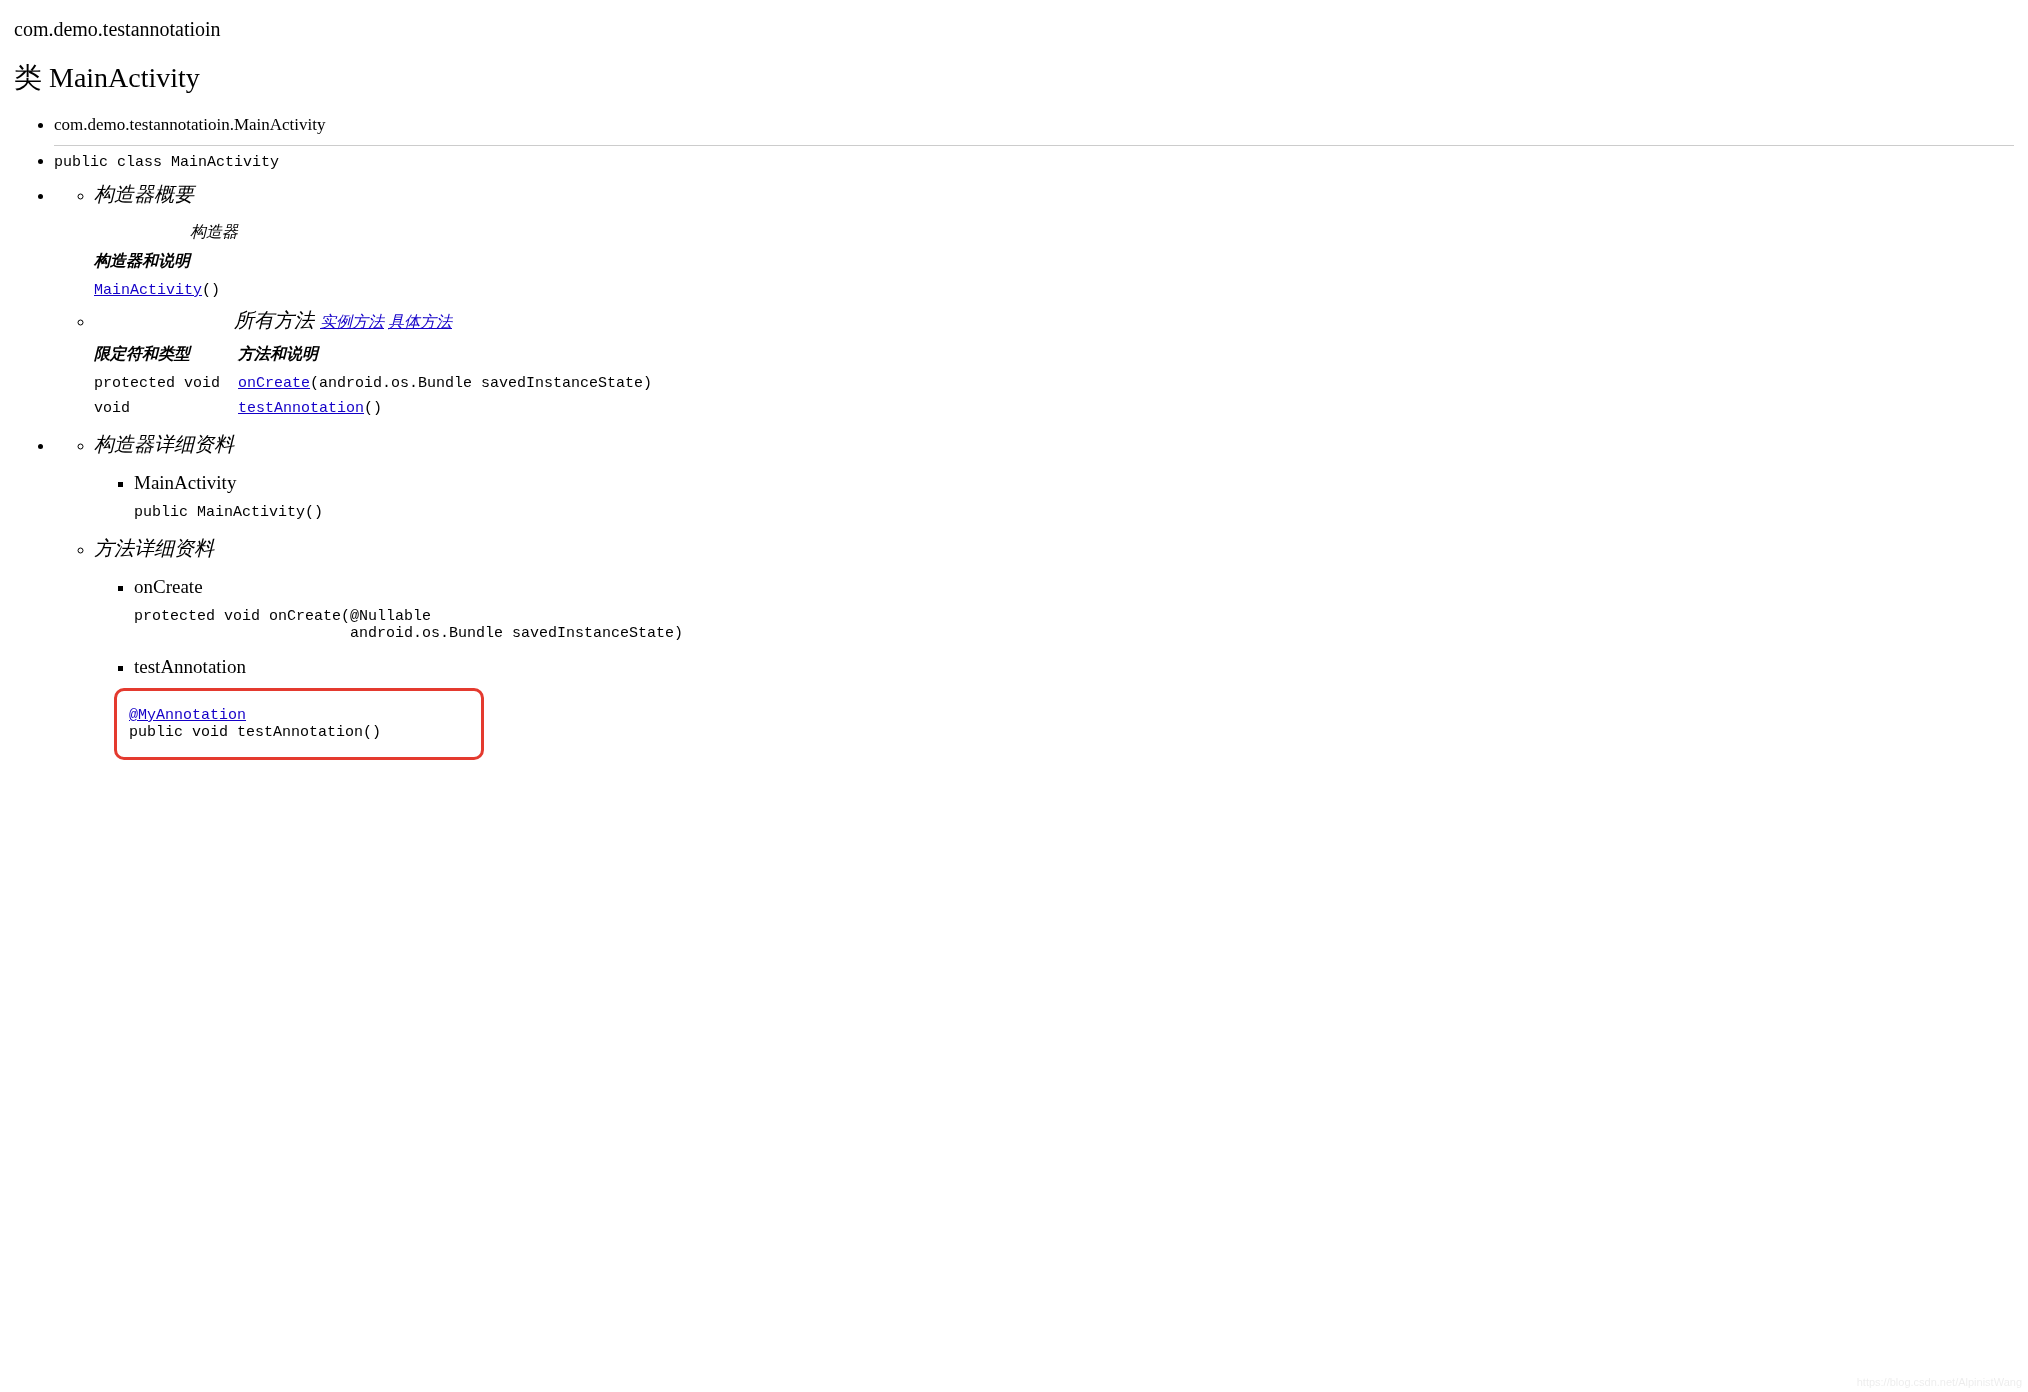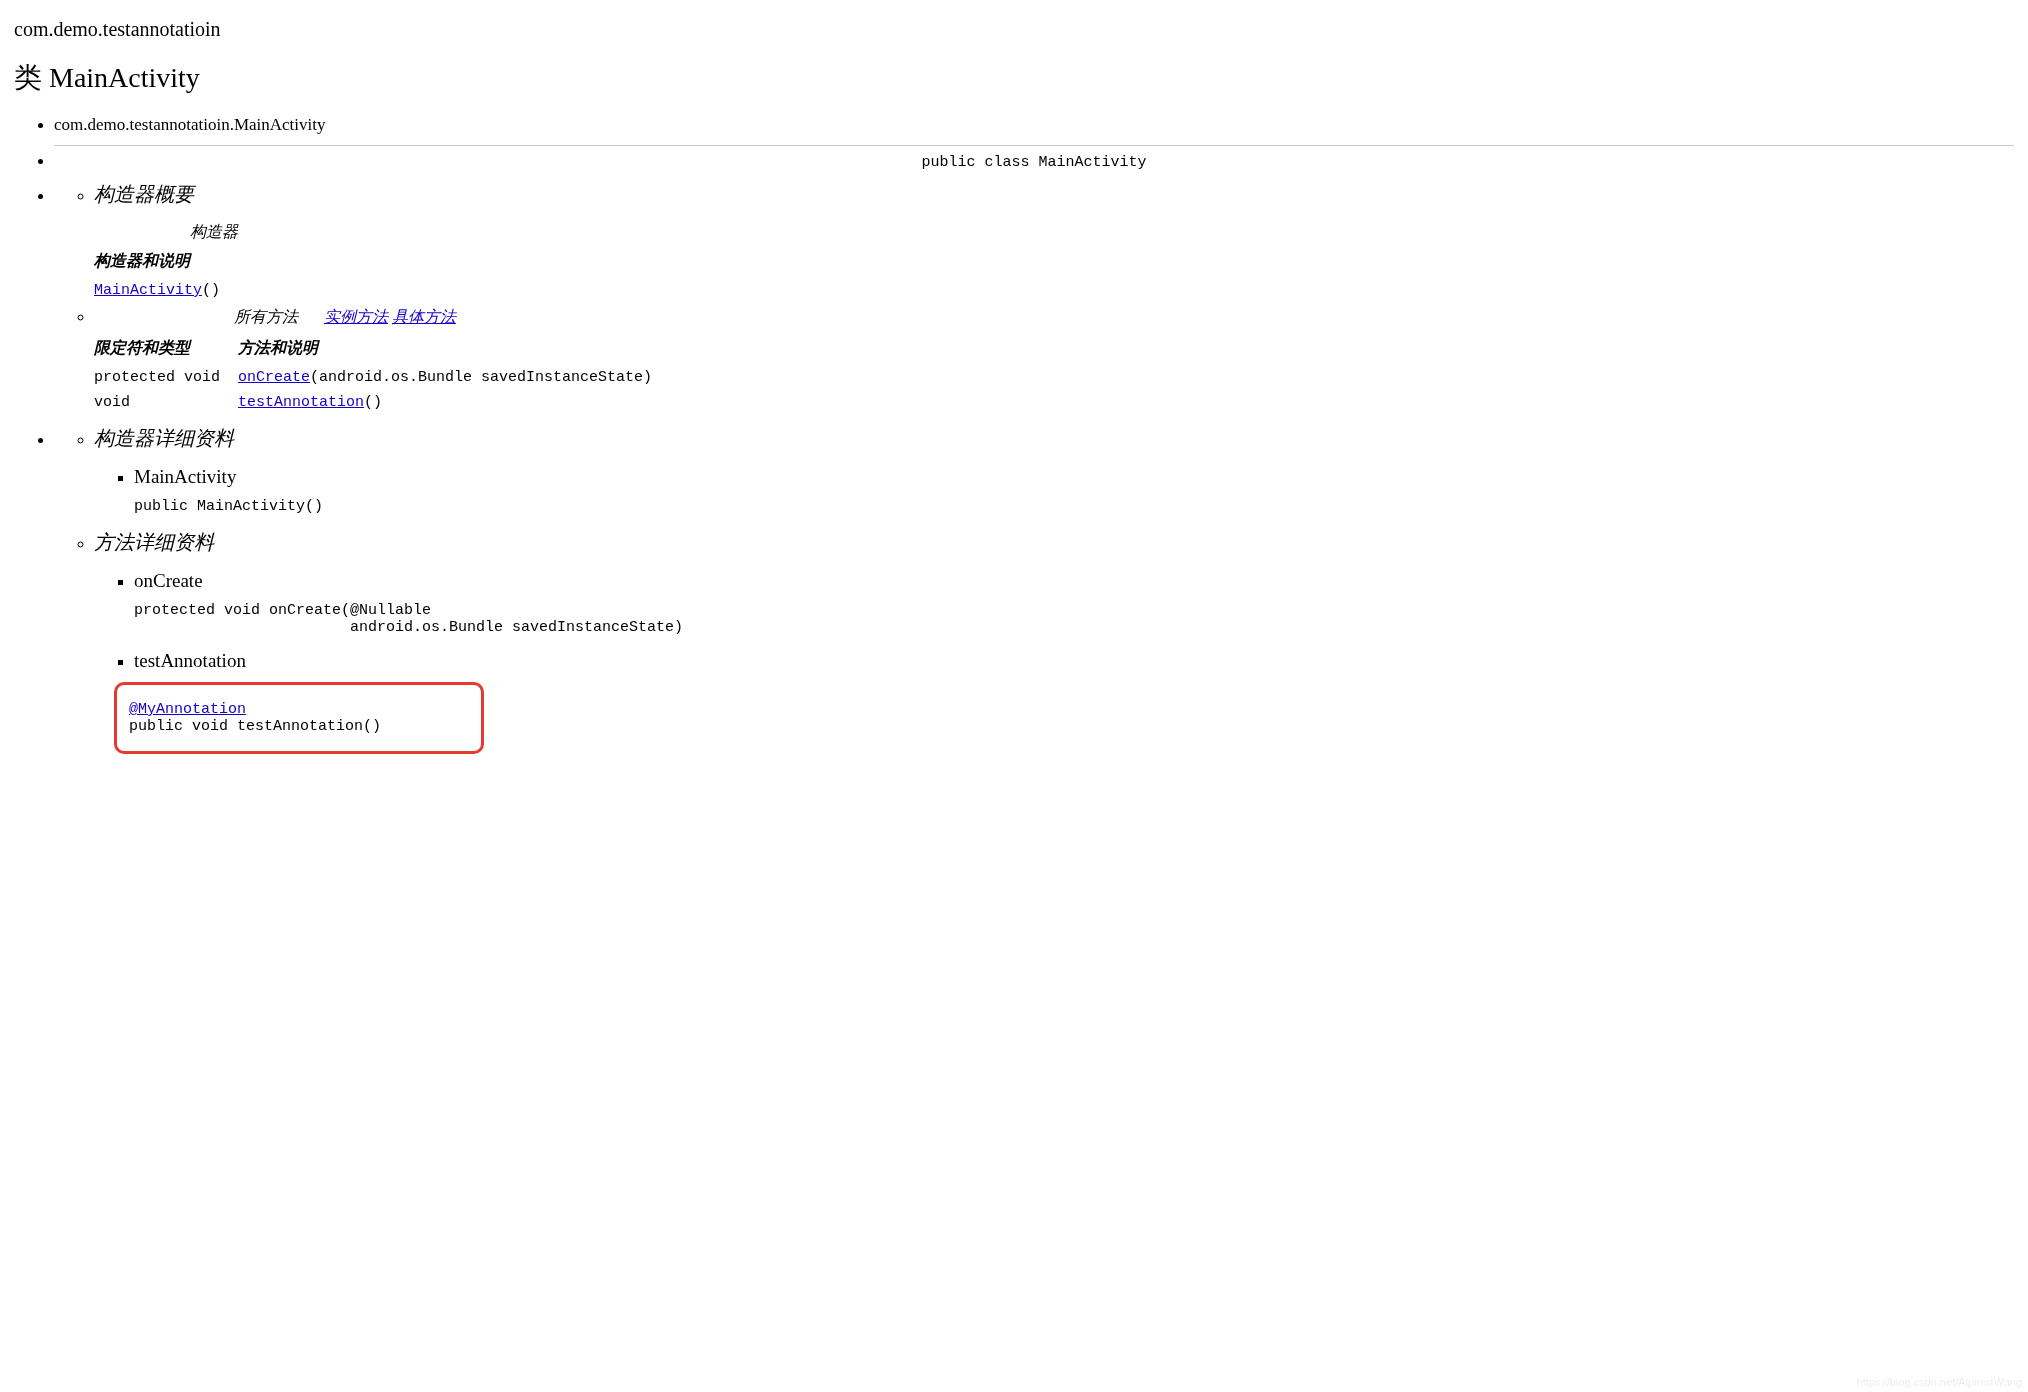--- a/index.html
+++ b/index.html
@@ -25,21 +25,21 @@
   .fqcn { font-family: Georgia, serif; font-size: 17px; }
   hr.sep {
     border: none;
     border-top: 1px solid #ccc;
     margin: 10px 0 6px 0;
   }
   .code, code, pre {
     font-family: Menlo, Consolas, "Courier New", monospace;
     font-size: 15px;
   }
-  .decl { margin: 6px 0 10px 0; text-align: center; }
+  .decl { margin: 6px 0 10px 0; }
   ul.circle { list-style: circle; padding-left: 40px; margin: 4px 0 10px 0; }
   ul.square { list-style: square; padding-left: 40px; margin: 4px 0 6px 0; }
   h3.section {
     font-family: "Songti SC","KaiTi","SimSun",serif;
     font-style: italic;
     font-weight: normal;
     font-size: 20px;
     margin: 4px 0 14px 0;
   }
   .kai { font-family: "Songti SC","KaiTi","SimSun",serif; font-style: italic; }
@@ -55,21 +55,21 @@
     padding: 4px 18px 4px 0;
     vertical-align: baseline;
   }
   a {
     color: #1400c8;
     text-decoration: underline;
   }
   .tabs {
     margin: 4px 0 8px 140px;
   }
-  .tabs span { margin-right: 22px; font-size: 16px; text-align: right; }
+  .tabs span { margin-right: 2px; font-size: 20px; text-align: right; }
   h4.member {
     font-family: Georgia, serif;
     font-weight: normal;
     font-size: 19px;
     margin: 6px 0 10px 0;
   }
   pre.sig {
     margin: 4px 0 14px 0;
     white-space: pre;
   }

